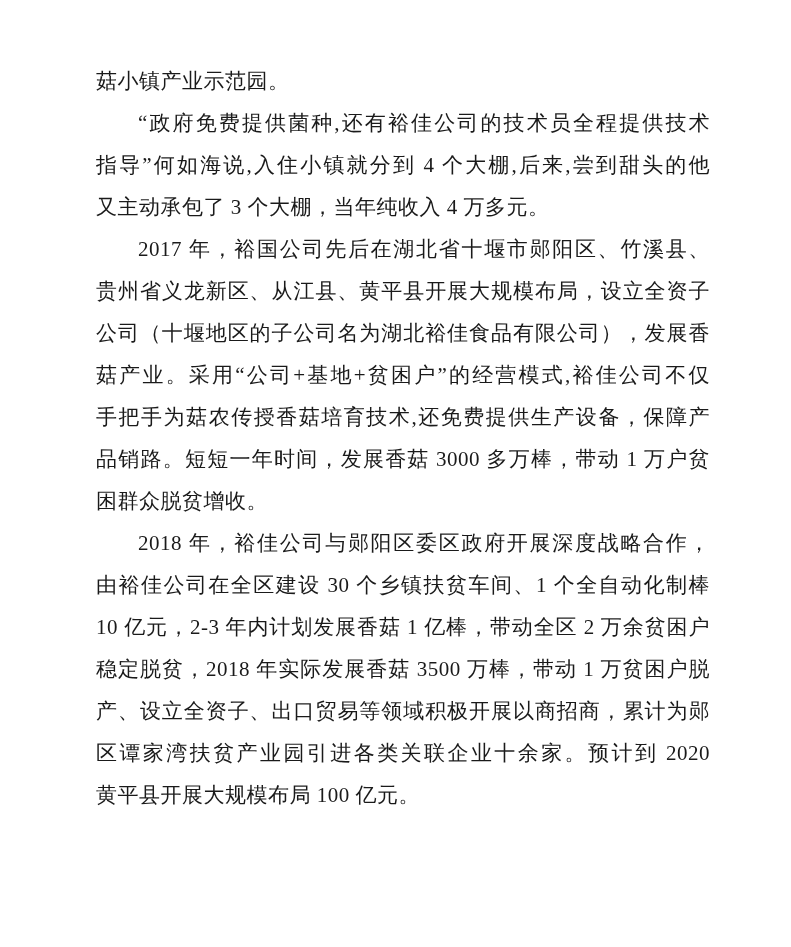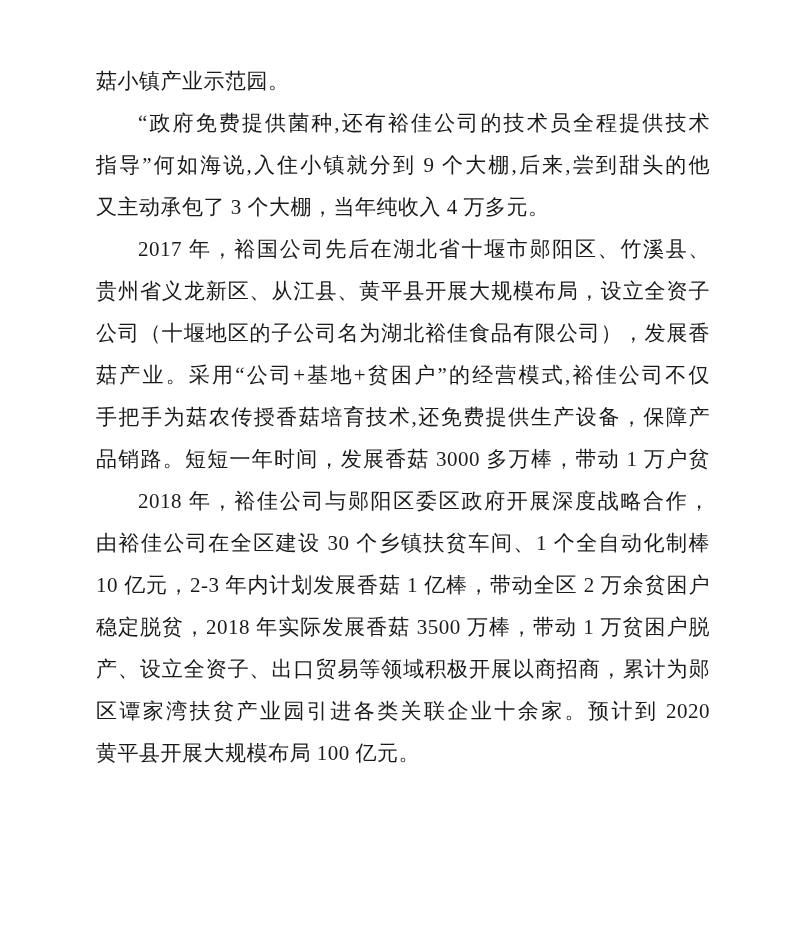--- a/index.html
+++ b/index.html
@@ -43,28 +43,29 @@
     text-indent: 2em;
   }
 </style>
 </head>
 <body>
 
 <div class="page">
   <div class="textblock" id="lines">
       <div class="line">菇小镇产业示范园。</div>
       <div class="line indent full">“政府免费提供菌种,还有裕佳公司的技术员全程提供技术</div>
-      <div class="line full">指导”何如海说,入住小镇就分到 9 个大棚,后来,尝到甜头的他</div>
+      <div class="line full">指导”何如海说,入住小镇就分到 4 个大棚,后来,尝到甜头的他</div>
       <div class="line">又主动承包了 3 个大棚，当年纯收入 4 万多元。</div>
       <div class="line indent full">2017 年，裕国公司先后在湖北省十堰市郧阳区、竹溪县、</div>
       <div class="line full">贵州省义龙新区、从江县、黄平县开展大规模布局，设立全资子</div>
       <div class="line full">公司（十堰地区的子公司名为湖北裕佳食品有限公司），发展香</div>
       <div class="line full">菇产业。采用“公司+基地+贫困户”的经营模式,裕佳公司不仅</div>
       <div class="line full">手把手为菇农传授香菇培育技术,还免费提供生产设备，保障产</div>
       <div class="line full">品销路。短短一年时间，发展香菇 3000 多万棒，带动 1 万户贫</div>
+      <div class="line">困群众脱贫增收。</div>
       <div class="line indent full">2018 年，裕佳公司与郧阳区委区政府开展深度战略合作，</div>
       <div class="line full">由裕佳公司在全区建设 30 个乡镇扶贫车间、1 个全自动化制棒</div>
       <div class="line full">10 亿元，2-3 年内计划发展香菇 1 亿棒，带动全区 2 万余贫困户</div>
       <div class="line full">稳定脱贫，2018 年实际发展香菇 3500 万棒，带动 1 万贫困户脱</div>
       <div class="line full">产、设立全资子、出口贸易等领域积极开展以商招商，累计为郧阳</div>
       <div class="line full">区谭家湾扶贫产业园引进各类关联企业十余家。预计到 2020 年，</div>
       <div class="line">黄平县开展大规模布局 100 亿元。</div>
     </div>
 </div>
 

